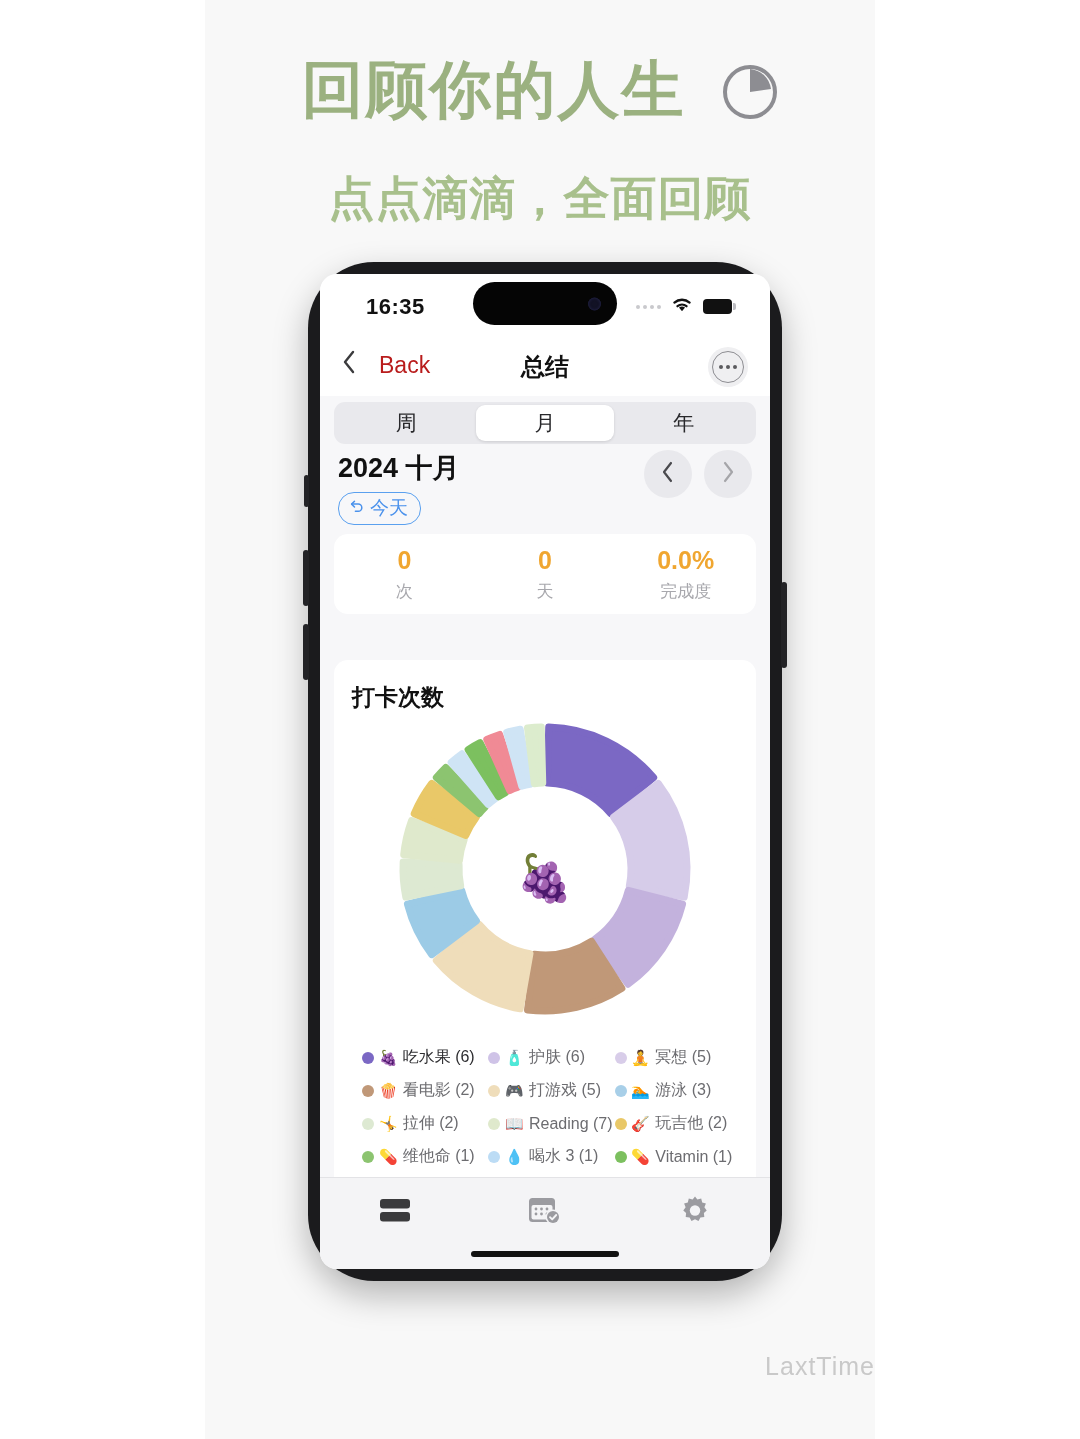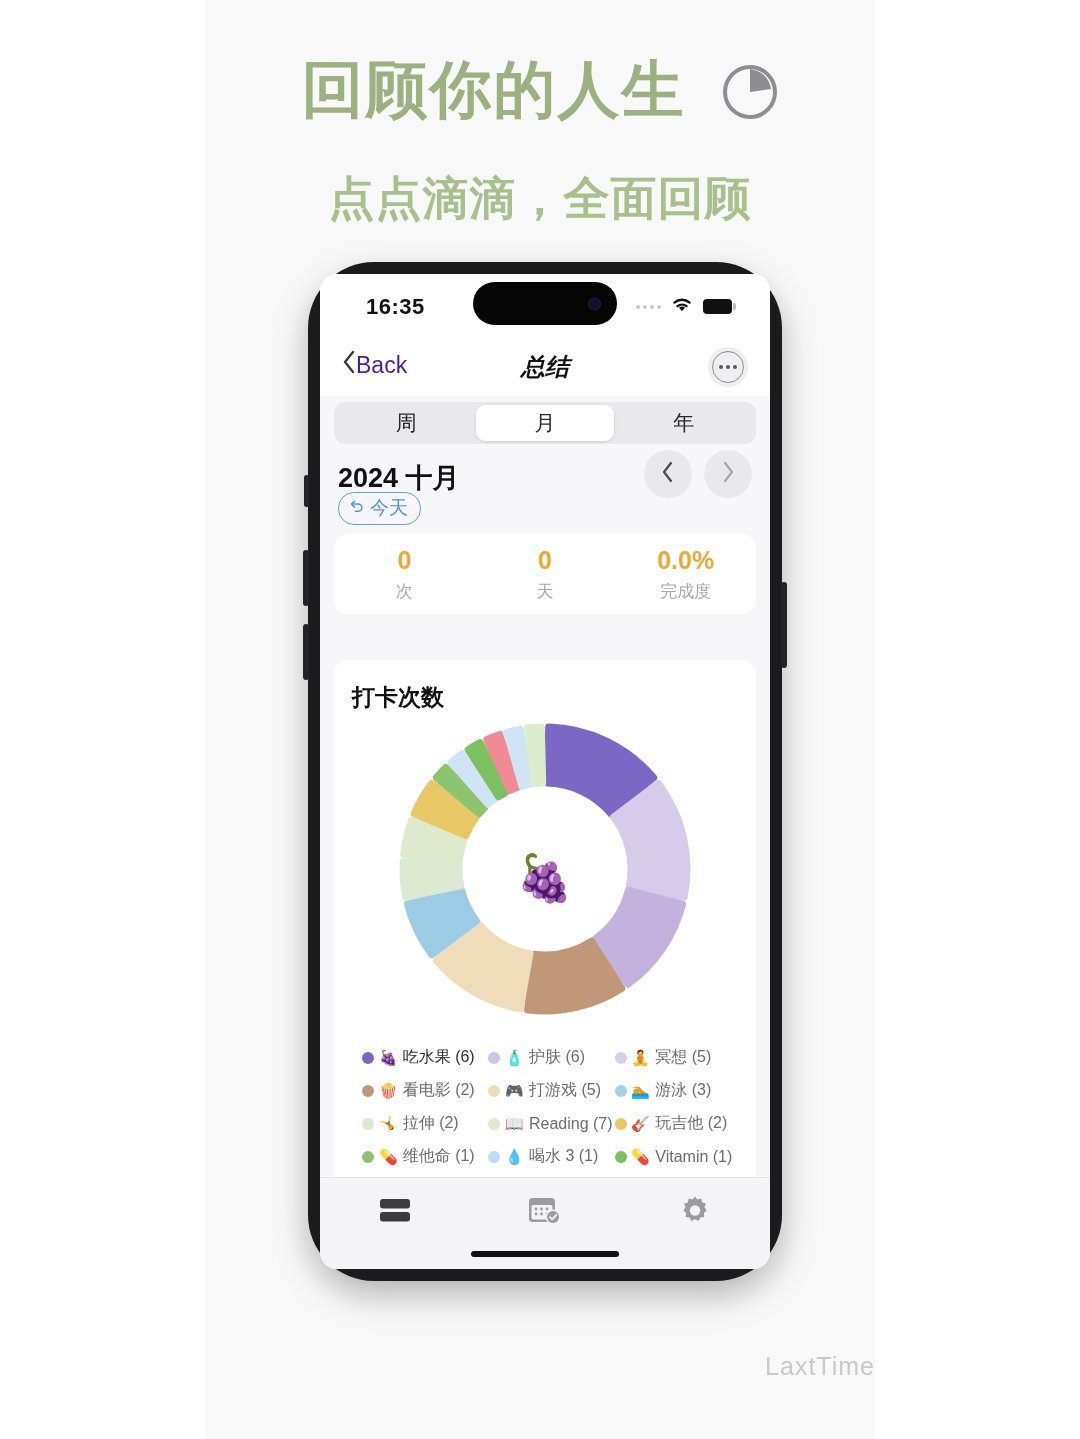--- a/index.html
+++ b/index.html
@@ -88,26 +88,26 @@
   .battery::after {
     content: ""; position: absolute; right: -4px; top: 4px;
     width: 3px; height: 7px; border-radius: 0 2px 2px 0; background: #bdbdc2;
   }
   
   .navbar {
     position: relative; height: 56px; background: #ffffff;
   }
   .nav-back {
     position: absolute; left: 22px; top: 10px;
-    display: flex; align-items: center; gap: 0;
-    font-size: 23px; color: #4c1d95;
+    display: flex; align-items: center; gap: 23px;
+    font-size: 23px; color: #b91c1c;
   }
   .nav-title {
     position: absolute; left: 0; width: 450px; top: 11px;
-    text-align: center; font-size: 24px; font-weight: 600; color: #111; font-style: italic;
+    text-align: center; font-size: 24px; font-weight: 600; color: #111;
   }
   .nav-more {
     position: absolute; right: 22px; top: 7px;
     width: 40px; height: 40px; border-radius: 50%;
     background: #efeff1;
     display: flex; align-items: center; justify-content: center;
     gap: 3px;
   }
   .nav-more span {
     width: 4px; height: 4px; border-radius: 50%; background: #5a5a5e; display: block;
@@ -127,21 +127,21 @@
     display: flex; height: 42px;
     background: #e9e9ed; border-radius: 11px; padding: 3px;
   }
   .seg {
     flex: 1; display: flex; align-items: center; justify-content: center;
     font-size: 21px; color: #28282b; border-radius: 9px;
   }
   .seg.active { background: #ffffff; font-weight: 500; box-shadow: 0 1px 3px rgba(0,0,0,0.12); }
   .daterow { position: relative; height: 90px; }
   .date-label {
-    position: absolute; left: 4px; top: 16px;
+    position: absolute; left: 4px; top: 6px;
     font-size: 27px; font-weight: 700; color: #111;
   }
   .today-pill {
     position: absolute; left: 4px; top: 48px;
     display: inline-flex; align-items: center; gap: 5px;
     padding: 2px 12px 3px 10px;
     border: 1.6px solid #5aa0ef; border-radius: 16px;
     color: #4b92ec; font-size: 19px; font-weight: 500;
   }
   .arrows { position: absolute; right: 4px; top: 6px; display: flex; gap: 12px; }

